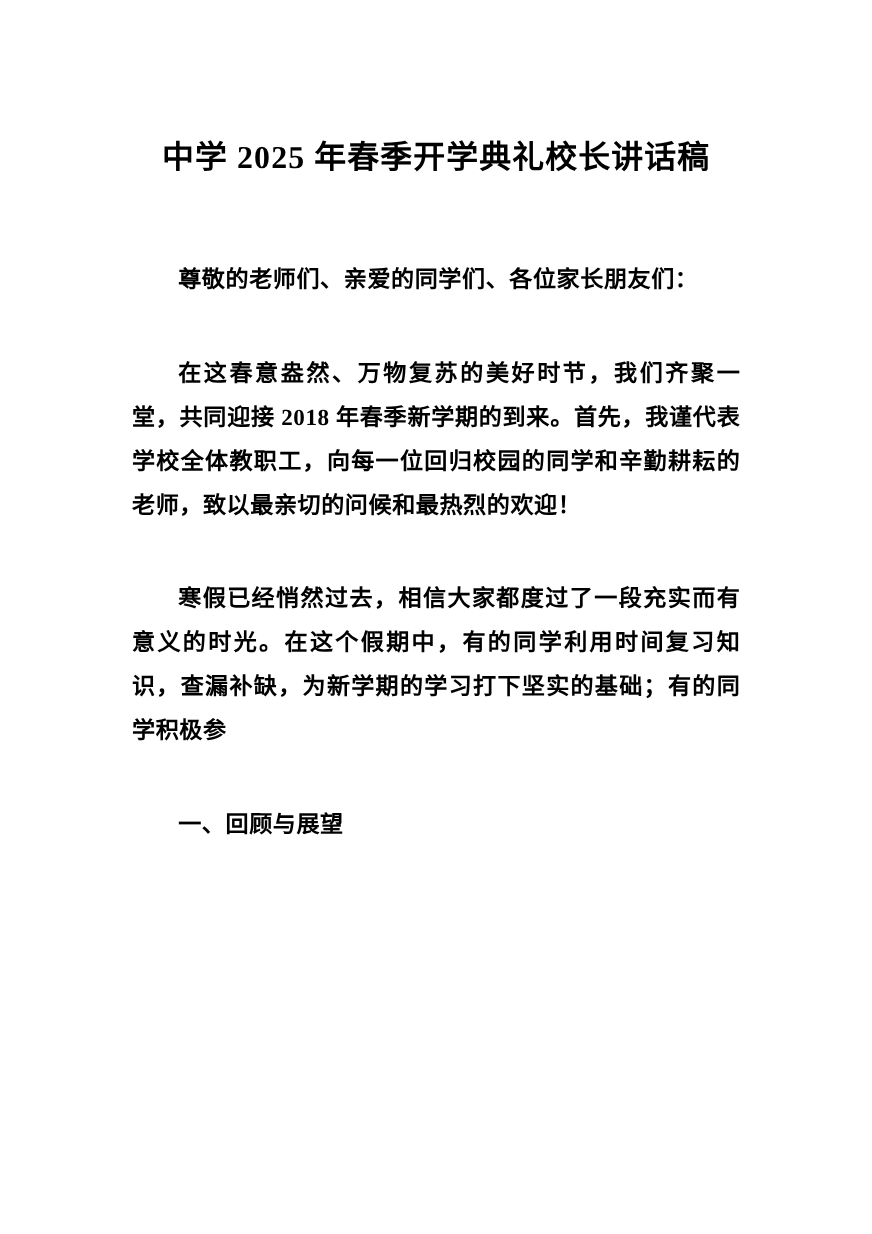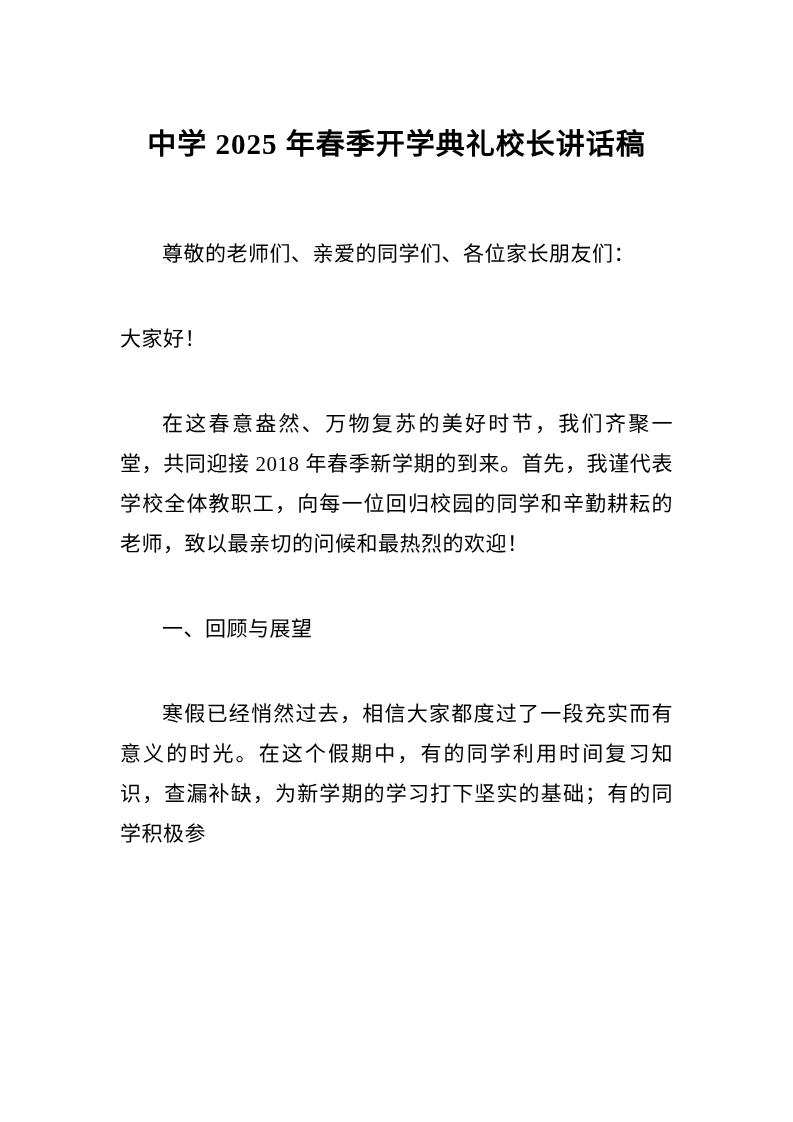--- a/index.html
+++ b/index.html
@@ -29,39 +29,39 @@
     letter-spacing: 1px;
     white-space: nowrap;
   }
   .para {
     font-size: 21px;
     line-height: 40px;
     margin: 0 0 45px 0;
     text-align: justify;
     text-justify: inter-ideograph;
     letter-spacing: 0.5px;
+    font-weight: bold;
   }
   .indent {
     text-indent: 42px;
   }
   .no-indent {
     text-indent: 0;
   }
 </style>
 </head>
 <body>
 
 <div class="page">
 
   <h1 class="doc-title">中学 2025 年春季开学典礼校长讲话稿</h1>
 
   <p class="para indent">尊敬的老师们、亲爱的同学们、各位家长朋友们：</p>
 
-  <p class="para no-indent">大家好！</p>
 
   <p class="para indent">在这春意盎然、万物复苏的美好时节，我们齐聚一堂，共同迎接 2018 年春季新学期的到来。首先，我谨代表学校全体教职工，向每一位回归校园的同学和辛勤耕耘的老师，致以最亲切的问候和最热烈的欢迎！</p>
 
 
+  <p class="para indent">寒假已经悄然过去，相信大家都度过了一段充实而有意义的时光。在这个假期中，有的同学利用时间复习知识，查漏补缺，为新学期的学习打下坚实的基础；有的同学积极参</p>
+
   <p class="para indent">一、回顾与展望</p>
-
-  <p class="para indent">寒假已经悄然过去，相信大家都度过了一段充实而有意义的时光。在这个假期中，有的同学利用时间复习知识，查漏补缺，为新学期的学习打下坚实的基础；有的同学积极参</p>
 
 </div>
 
 </body></html>

